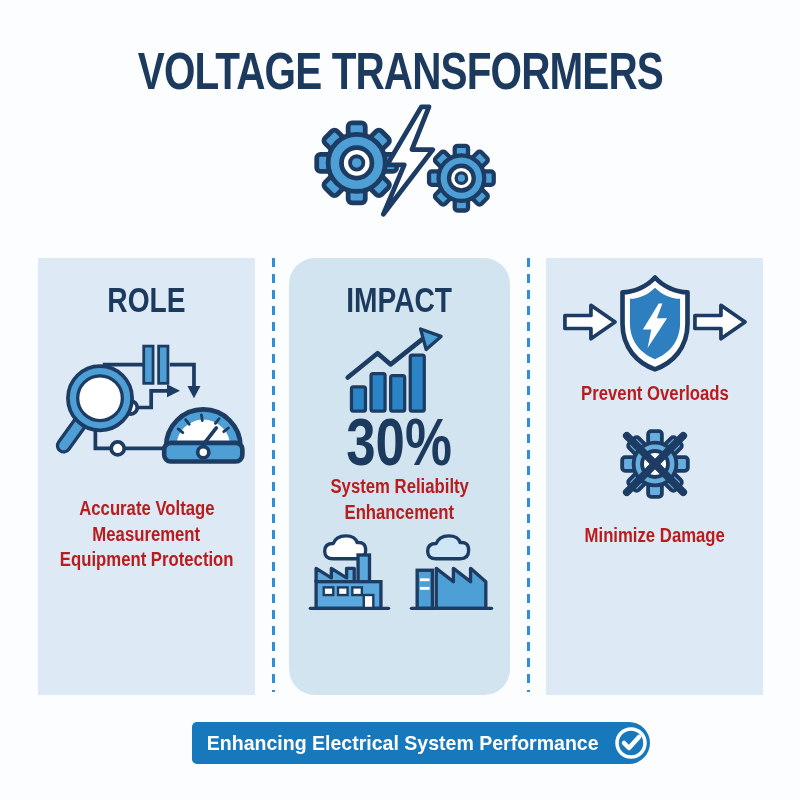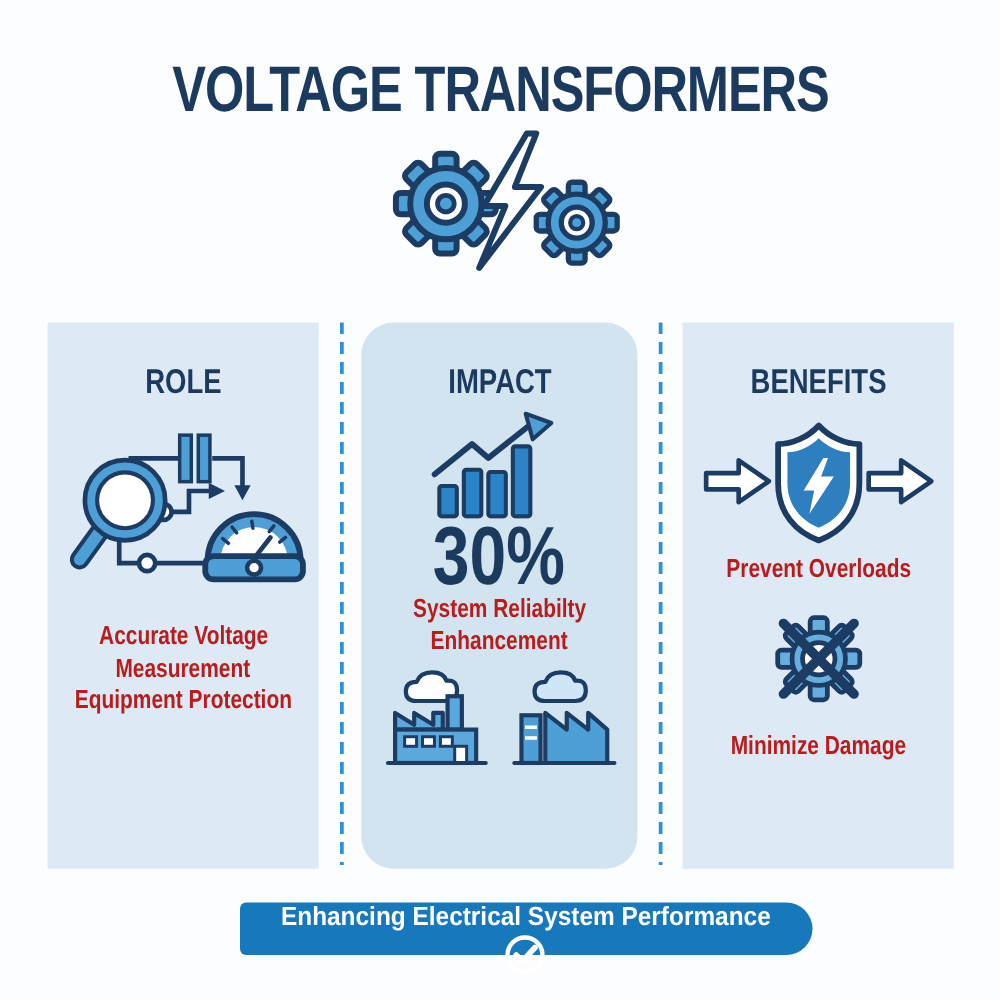--- a/index.html
+++ b/index.html
@@ -38,22 +38,22 @@
     position:absolute;top:258px;height:437px;
     background:#dde9f5;
     display:flex;flex-direction:column;align-items:center;
     text-align:center;
   }
   .col.role{left:38px;width:217px;}
   .col.impact{left:289px;width:221px;background:#d3e4f1;border-radius:26px;}
   .col.benefits{left:546px;width:217px;}
 
   .col-header{
-    margin-top:34px;
-    font-size:25px;
+    margin-top:24px;
+    font-size:32px;
   }
   .condensed{
     display:inline-block;
     transform:scaleX(.88) scaleY(1.1);
     transform-origin:center;
   }
   .desc{
     font-size:19px;
     line-height:1.35;
     color:#b91c1c;
@@ -70,21 +70,21 @@
     background:repeating-linear-gradient(#2e90d8 0 9px, transparent 9px 16px);
   }
   .vdash.d1{left:272px;}
   .vdash.d2{left:527px;}
 
   
   .banner{
     position:absolute;left:192px;top:722px;width:458px;height:42px;
     background:#1878bc;
     border-radius:5px 22px 22px 5px;
-    display:flex;align-items:center;flex-direction:column;
+    display:flex;align-items:center;
   }
   .banner-label{
     flex:1;
     text-align:center;
     color:#ffffff;
     font-size:21px;
     display:block;
     transform:scaleX(.93);
     transform-origin:center;
     white-space:nowrap;
@@ -225,23 +225,20 @@
 
       <rect x="118" y="38" width="16" height="40" fill="#4d9fd6" stroke="#1d3c63" stroke-width="3.5"></rect>
       <line x1="121" y1="48" x2="131" y2="48" stroke="#ffffff" stroke-width="3"></line>
       <line x1="121" y1="57" x2="131" y2="57" stroke="#ffffff" stroke-width="3"></line>
       <polygon points="138,78 138,36 156,50 156,36 174,50 174,36 190,50 190,78" fill="#4d9fd6" stroke="#1d3c63" stroke-width="3.5" stroke-linejoin="round"></polygon>
       <line x1="112" y1="78" x2="196" y2="78" stroke="#1d3c63" stroke-width="3.5" stroke-linecap="round"></line>
     </svg>
   </div>
 
   <div class="col benefits">
-    <div class="col-header">
-      <span class="condensed">BENEFITS</span>
-    </div>
     <svg class="mt12" width="200" height="104" viewBox="0 0 210 112">
 
       <path d="M8,49 H36 V38 L62,56 L36,74 V63 H8 Z" fill="#ffffff" stroke="#1d3c63" stroke-width="4" stroke-linejoin="round"></path>
 
       <path d="M148,49 H176 V38 L202,56 L176,74 V63 H148 Z" fill="#ffffff" stroke="#1d3c63" stroke-width="4" stroke-linejoin="round"></path>
 
       <path d="M105,8 C96,18 82,24 70,24 V58 C70,84 86,100 105,107 C124,100 140,84 140,58 V24 C128,24 114,18 105,8 Z" fill="#ffffff" stroke="#1d3c63" stroke-width="5" stroke-linejoin="round"></path>
       <path d="M105,19 C98,26 88,31 78,31 V57 C78,77 90,90 105,96 C120,90 132,77 132,57 V31 C122,31 112,26 105,19 Z" fill="#2e7fc0"></path>
       <polygon points="109,36 92,64 101,64 97,84 118,52 107,52 113,36" fill="#ffffff"></polygon>
     </svg>

